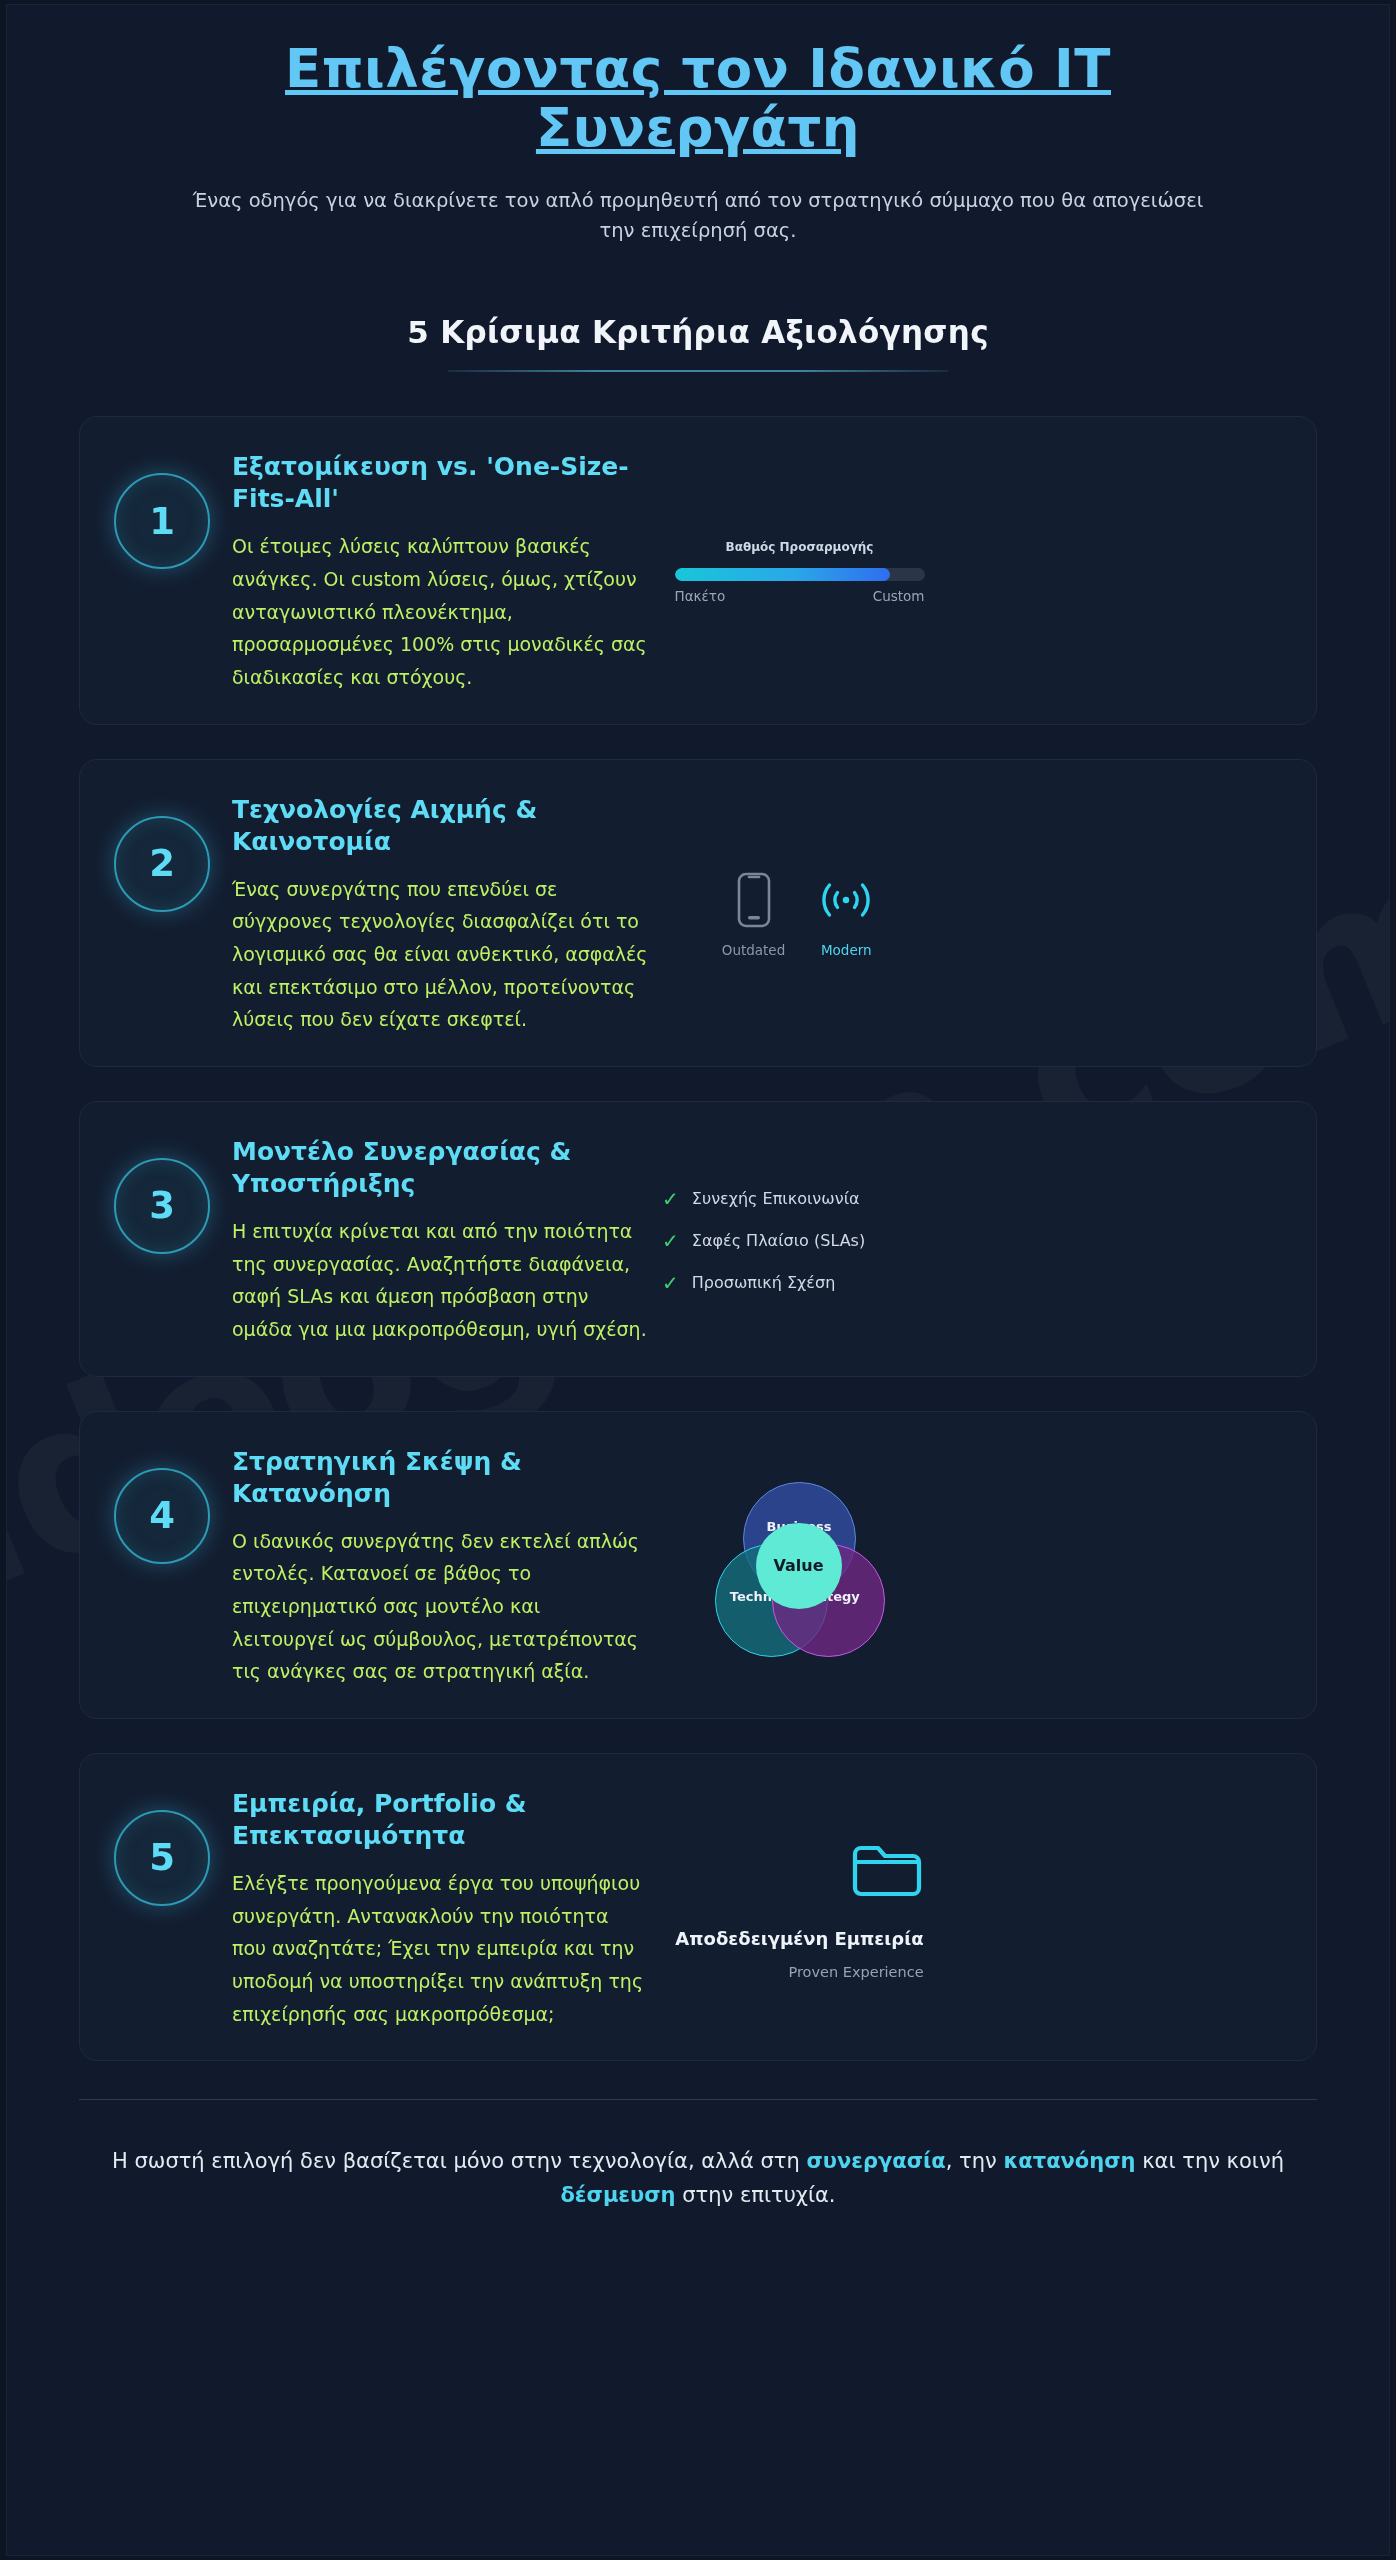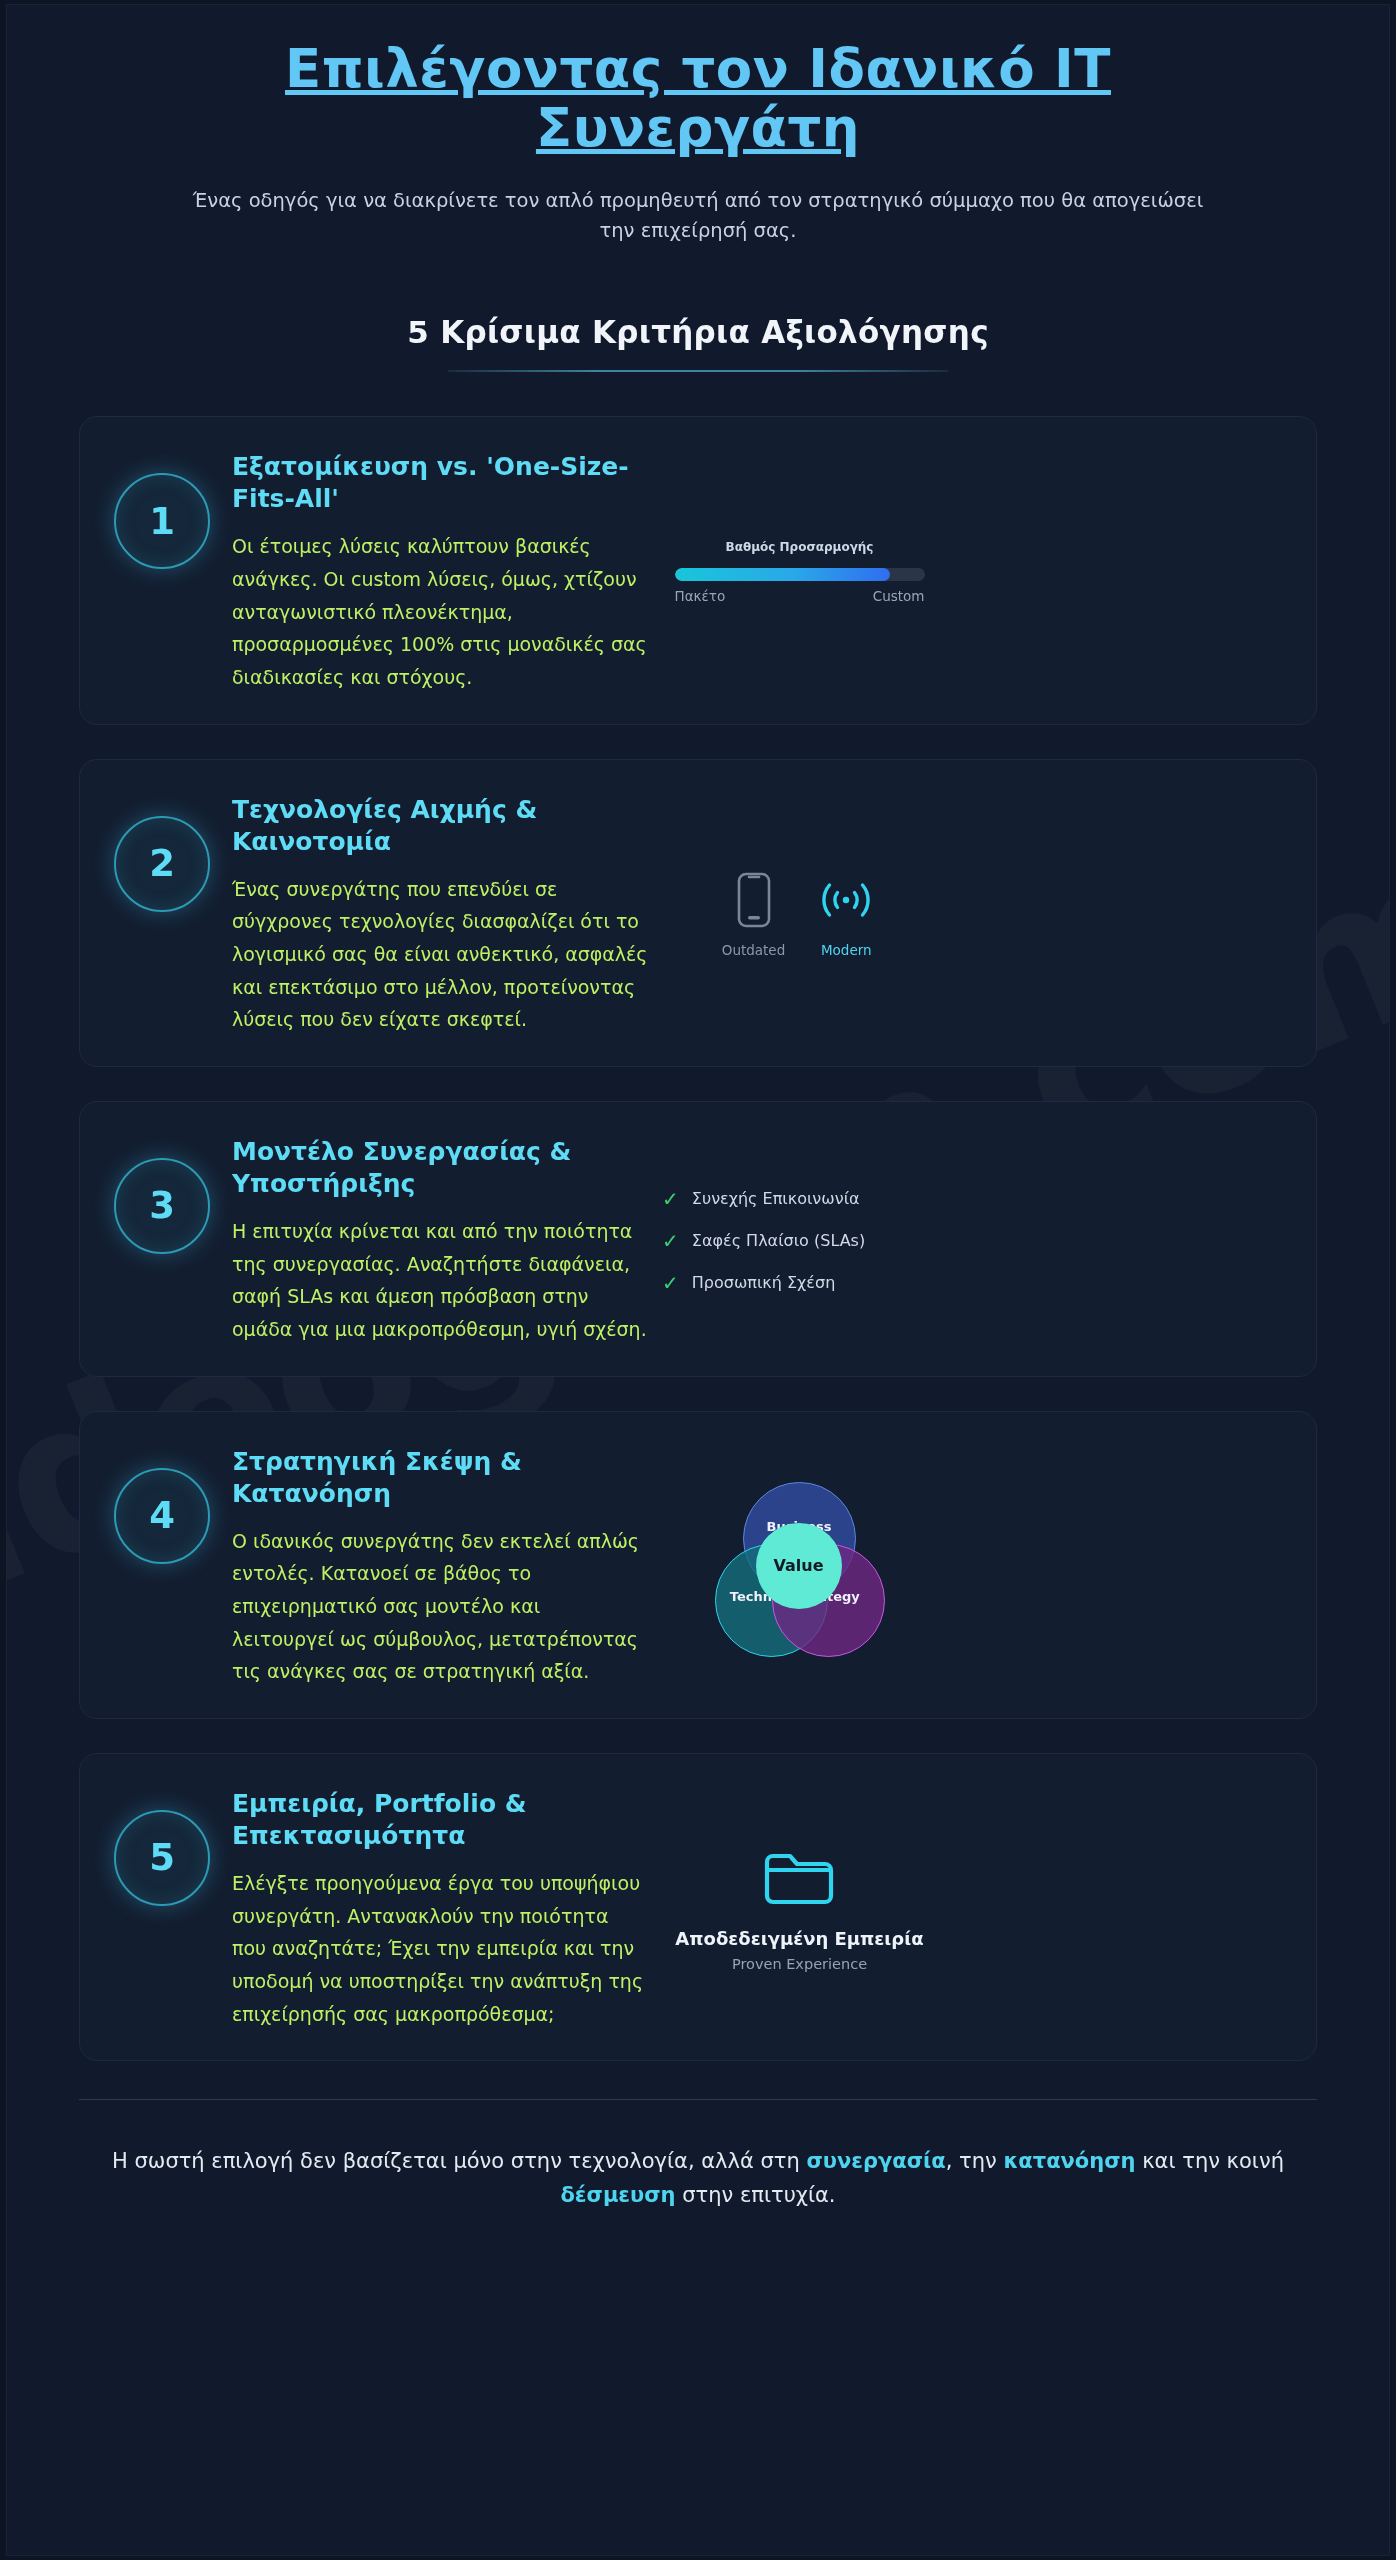--- a/index.html
+++ b/index.html
@@ -211,21 +211,21 @@
     left:41px; top:41px;
     width:86px; height:86px;
     border-radius:50%;
     background:#5eead4;
     display:flex; align-items:center; justify-content:center;
     font-size:16px; font-weight:700; color:#121a28;
     z-index:5;
   }
 
   
-  .folder-wrap{ display:flex; flex-direction:column; align-items:center; gap:16px; }
+  .folder-wrap{ display:flex; flex-direction:column; align-items:flex-end; gap:24px; }
   .folder-title{ font-size:18px; font-weight:700; color:#eef3f9; text-align:center; }
   .folder-sub{ font-size:14.5px; color:#97a2b3; text-align:center; margin-top:-9px; }
 
   
   .footer{
     margin-top:38px;
     padding-top:44px;
     border-top:1.5px solid #2c3b52;
     text-align:center;
     padding-bottom:40px;

